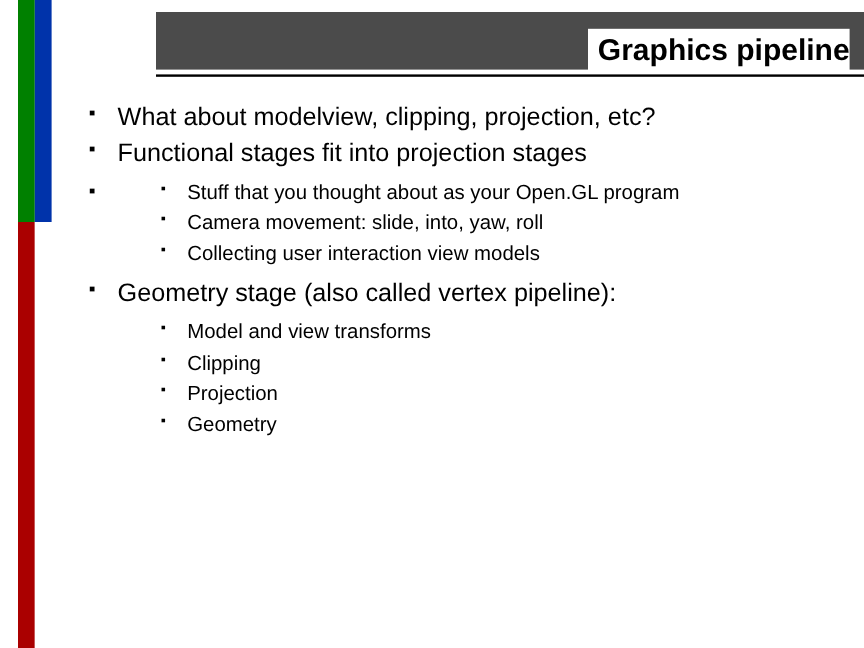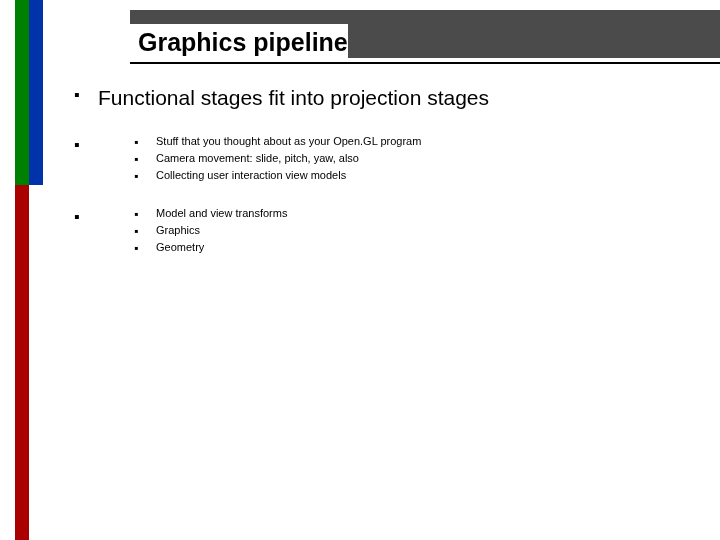--- a/index.html
+++ b/index.html
@@ -28,22 +28,22 @@
   .stripe-white { left: 29px; width: 14px; background: #ffffff; top: 185px; height: 355px; }
   .title-bar {
     position: absolute;
     top: 10px;
     left: 130px;
     right: 0;
     height: 48px;
     background: #4b4b4b;
     display: flex;
     align-items: center;
-    justify-content: flex-start;
-    padding-right: 10px;
+    justify-content: flex-end;
+    padding-right: 22px;
   }
   .title-bar h1 {
     font-size: 25px;
     font-weight: bold;
     color: #000000;
     background: #ffffff;
     padding: 0 0 0 8px;
     margin-right: -10px;
     height: 36px;
     line-height: 36px;
@@ -78,22 +78,22 @@
   ul.level1 > li::before {
     content: "▪";
     position: absolute;
     left: 4px;
     top: 0;
     font-size: 16px;
     color: #000;
   }
   ul.level2 {
     list-style: none;
-    font-size: 11px;
-    margin-top: 22px;
+    font-size: 17px;
+    margin-top: 6px;
     margin-bottom: 6px;
     line-height: 1.45;
   }
   ul.level2 > li {
     position: relative;
     padding-left: 58px;
     margin-bottom: 1px;
   }
   ul.level2 > li::before {
     content: "▪";
@@ -114,29 +114,32 @@
   <div class="stripe stripe-white"></div>
 </div>
 
 <div class="title-bar">
   <h1>Graphics pipeline</h1>
 </div>
 <div class="title-underline"></div>
 
 <div class="content">
   <ul class="level1">
+    <li><span>What about modelview, clipping, projection, etc?</span></li>
     <li><span>Functional stages fit into projection stages</span></li>
     <li>
       <ul class="level2">
         <li><span>Stuff that you thought about as your Open.GL program</span></li>
-        <li><span>Camera movement: slide, pitch, yaw, also</span></li>
+        <li><span>Camera movement: slide, into, yaw, roll</span></li>
         <li><span>Collecting user interaction view models</span></li>
       </ul>
     </li>
     <li>
+      <span>Geometry stage (also called vertex pipeline):</span>
       <ul class="level2">
         <li><span>Model and view transforms</span></li>
-        <li><span>Graphics</span></li>
+        <li><span>Clipping</span></li>
+        <li><span>Projection</span></li>
         <li><span>Geometry</span></li>
       </ul>
     </li>
   </ul>
 </div>
 
 </body></html>

